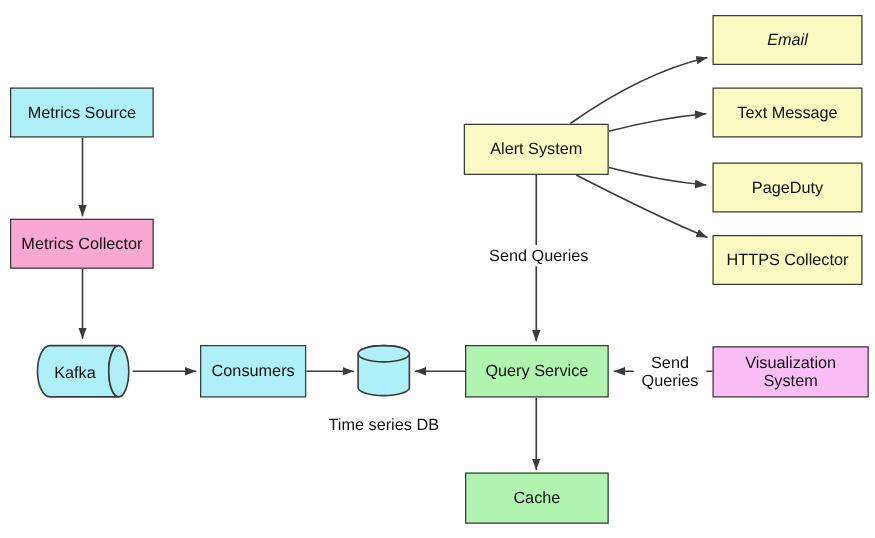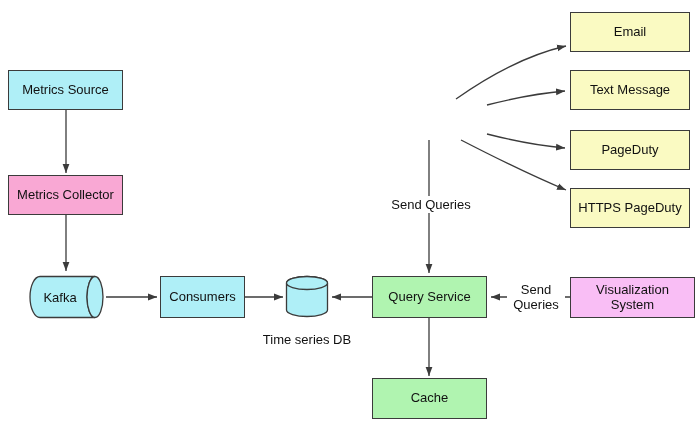--- a/index.html
+++ b/index.html
@@ -60,43 +60,46 @@
   </div>
 
   <div class="node" style="left: 8px; top: 175px; width: 115px; height: 40px; background-color: #f9a8d4; border-color: rgb(59, 59, 59);">
     <span>Metrics Collector</span>
   </div>
 
   <div class="node" style="left: 160px; top: 276px; width: 85px; height: 42px; background-color: rgb(175, 239, 247); border-color: rgb(59, 59, 59);">
     <span>Consumers</span>
   </div>
 
+  <div class="node" style="left: 371px; top: 99px; width: 116px; height: 41px; background-color: rgb(250, 250, 194); border-color: rgb(59, 59, 59);">
+    <span>Alert System</span>
+  </div>
 
   <div class="node" style="left: 372px; top: 276px; width: 115px; height: 42px; background-color: rgb(176, 244, 176); border-color: rgb(59, 59, 59);">
     <span>Query Service</span>
   </div>
 
   <div class="node" style="left: 372px; top: 378px; width: 115px; height: 41px; background-color: rgb(176, 244, 176); border-color: rgb(59, 59, 59);">
     <span>Cache</span>
   </div>
 
-  <div class="node" style="left: 570px; top: 12px; width: 120px; height: 40px; background-color: rgb(250, 250, 194); border-color: rgb(59, 59, 59);">
+  <div class="node" style="left: 570px; top: 12px; width: 120px; height: 40px; background-color: rgb(250, 250, 194); border-color: rgb(59, 59, 59); font-style: italic;">
     <span>Email</span>
   </div>
 
   <div class="node" style="left: 570px; top: 70px; width: 120px; height: 40px; background-color: rgb(250, 250, 194); border-color: rgb(59, 59, 59);">
     <span>Text Message</span>
   </div>
 
   <div class="node" style="left: 570px; top: 130px; width: 120px; height: 40px; background-color: rgb(250, 250, 194); border-color: rgb(59, 59, 59);">
     <span>PageDuty</span>
   </div>
 
   <div class="node" style="left: 570px; top: 188px; width: 120px; height: 40px; background-color: rgb(250, 250, 194); border-color: rgb(59, 59, 59);">
-    <span>HTTPS PageDuty</span>
+    <span>HTTPS Collector</span>
   </div>
 
   <div class="node" style="left: 570px; top: 277px; width: 125px; height: 41px; background-color: rgb(249, 190, 245); border-color: rgb(59, 59, 59);">
     <span class="wrap-narrow">Visualization System</span>
   </div>
 
   <div class="cyl" style="left:27px; top:275px; width:78px; height:44px;">
     <svg width="78" height="44" viewBox="0 0 78 44">
       <path d="M68,1.5 L13,1.5 A10,20.5 0 0 0 13,42.5 L68,42.5 A8,20.5 0 0 1 68,1.5 Z" stroke-width="1.3" fill="#AFEFF7" stroke="#3B3B3B"></path>
       <ellipse cx="68" cy="22" rx="8" ry="20.5" stroke-width="1.3" fill="#AFEFF7" stroke="#3B3B3B"></ellipse>

